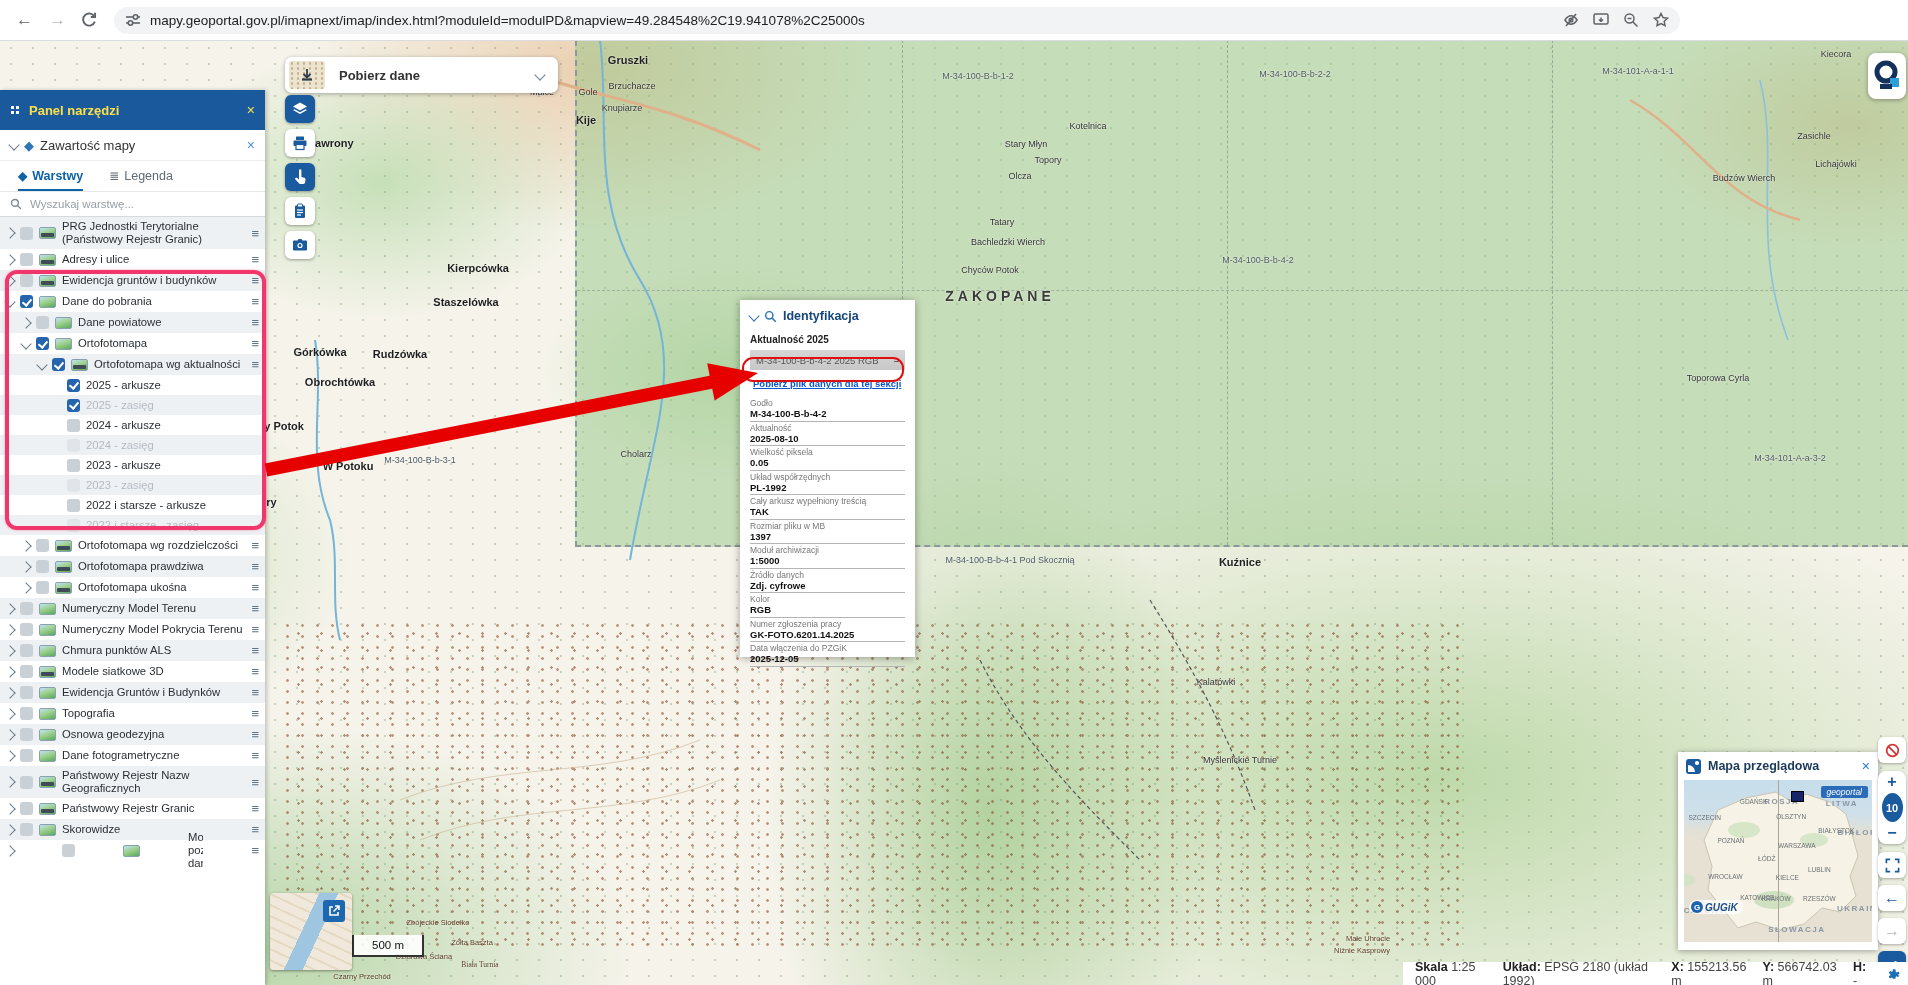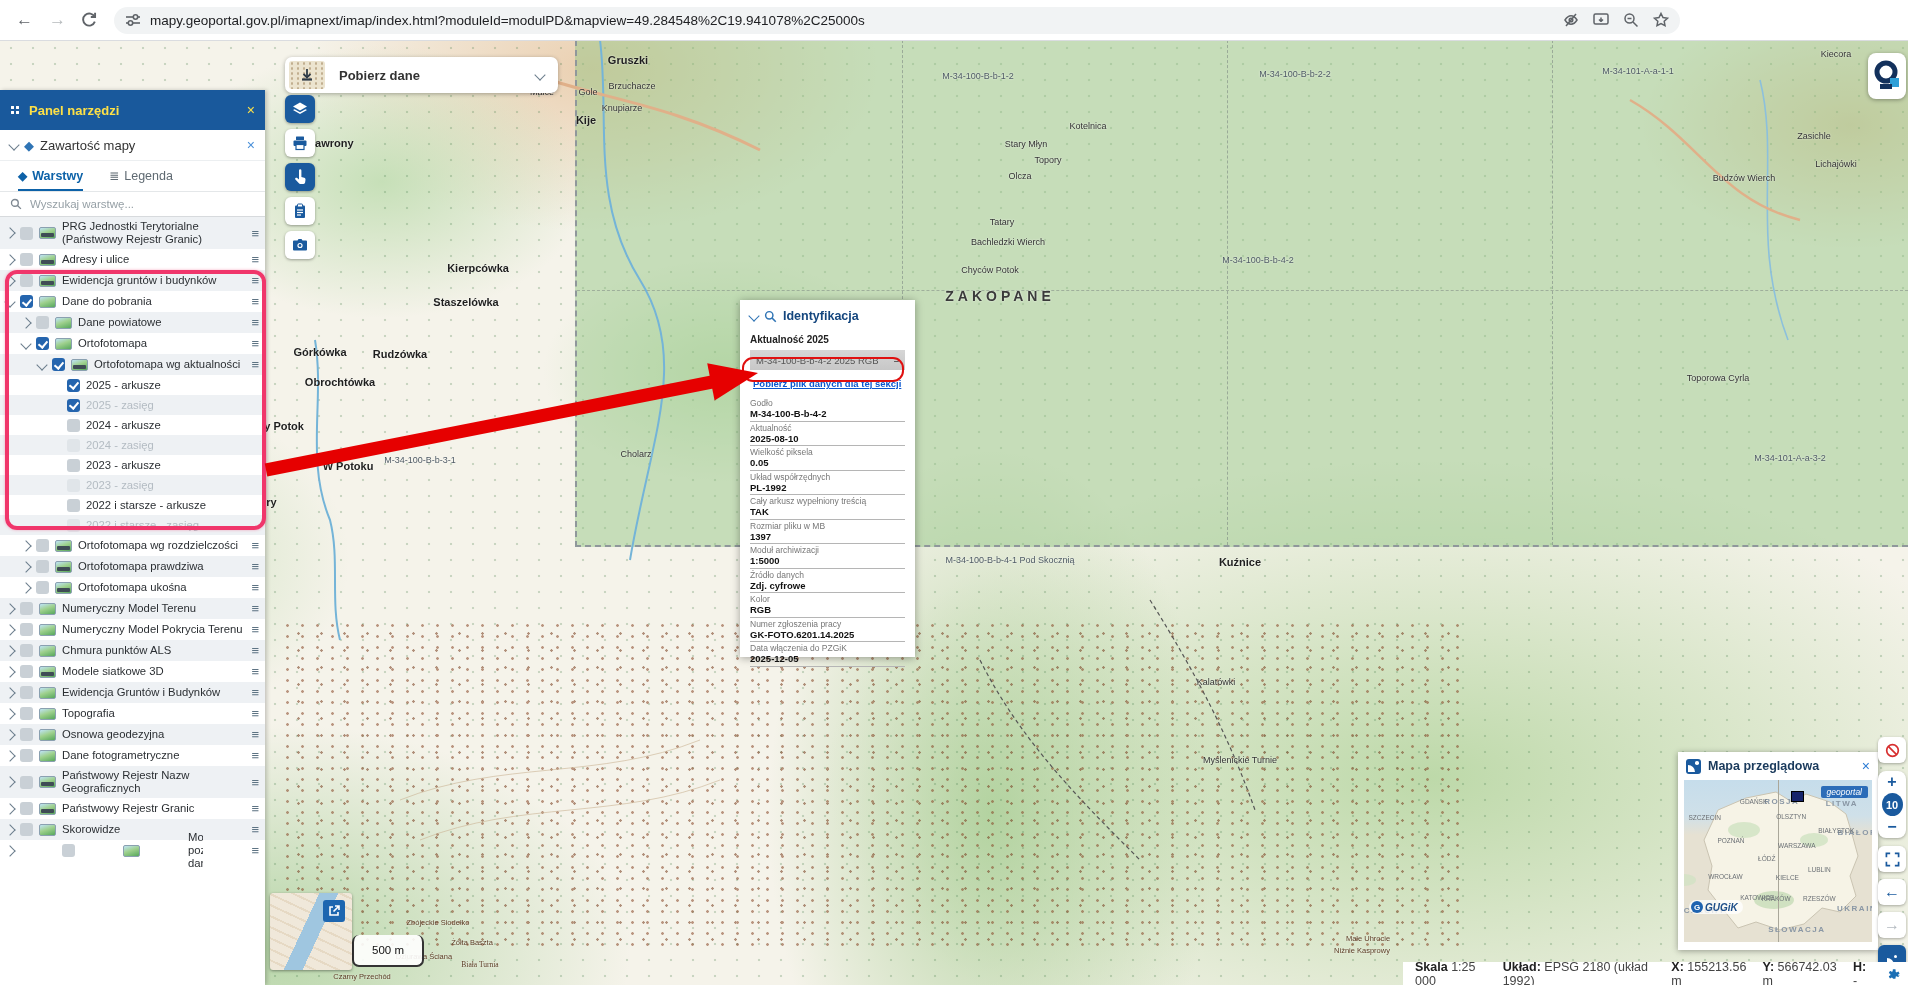--- a/index.html
+++ b/index.html
@@ -126,29 +126,29 @@
   .ov-logo{position:absolute;left:5px;bottom:28px;display:flex;align-items:center;gap:2px;z-index:3;background:rgba(255,255,255,.75);border-radius:9px;padding:1px 5px 1px 2px;}
   .ov-logo .lc{width:12px;height:12px;border-radius:50%;background:#1f63b0;color:#fff;font-size:8px;font-weight:bold;display:flex;align-items:center;justify-content:center;}
   .ov-logo .lt{font-size:10px;font-weight:bold;font-style:italic;color:#1f4f8a;}
   .ov-wm{position:absolute;right:4px;top:6px;background:#2b6cb8;color:#fff;font-size:8.5px;font-style:italic;padding:1px 6px;border-radius:2px;z-index:3;}
   
   .rt{position:absolute;left:1878px;width:28px;z-index:14;}
   .rt-btn{width:28px;height:26px;border-radius:6px;background:#fff;box-shadow:0 1px 3px rgba(0,0,0,.3);display:flex;align-items:center;justify-content:center;margin-bottom:0;cursor:pointer;color:#1a5a9e;font-weight:bold;}
   .rt-btn svg{width:15px;height:15px;}
   .zb{background:#fff;border-radius:8px;box-shadow:0 1px 3px rgba(0,0,0,.3);padding:2px 0;display:flex;flex-direction:column;align-items:center;}
   .zb .pm{font-size:16px;font-weight:bold;color:#1a5a9e;line-height:18px;cursor:pointer;}
-  .zb .badge{width:21px;height:23px;border-radius:50%;background:#1a5a9e;color:#fff;font-size:11px;font-weight:bold;display:flex;align-items:center;justify-content:center;margin:2px 0;}
+  .zb .badge{width:21px;height:29px;border-radius:50%;background:#1a5a9e;color:#fff;font-size:11px;font-weight:bold;display:flex;align-items:center;justify-content:center;margin:2px 0;}
   .ov-toggle{background:#1a5a9e !important;}
   
   .status-bar{position:absolute;left:1403px;top:922px;width:505px;height:23px;background:#fff;z-index:15;display:flex;align-items:center;gap:16px;padding-left:12px;box-sizing:border-box;font-size:12.5px;color:#444;}
   .status-bar b{color:#222;}
   .sb-gear{margin-left:auto;margin-right:8px;width:16px;height:16px;color:#1b6fb5;cursor:pointer;}
   .sb-gear svg{width:100%;height:100%;}
   
-  .scalebar{position:absolute;left:352px;top:895px;width:72px;height:32px;background:rgba(255,255,255,.9);z-index:10;border-left:2px solid #333;border-right:2px solid #333;border-bottom:2px solid #333;box-sizing:border-box;display:flex;align-items:center;justify-content:center;font-size:11.5px;color:#111;border-radius:7px;}
+  .scalebar{position:absolute;left:352px;top:895px;width:72px;height:22px;background:rgba(255,255,255,.9);z-index:10;border-left:2px solid #333;border-right:2px solid #333;border-bottom:2px solid #333;box-sizing:border-box;display:flex;align-items:center;justify-content:center;font-size:11.5px;color:#111;}
   .basemap-thumb{position:absolute;left:270px;top:853px;width:82px;height:77px;z-index:10;border-radius:3px;overflow:hidden;box-shadow:0 1px 3px rgba(0,0,0,.4);background:
     linear-gradient(115deg, transparent 42%, #9fc6e0 42%, #9fc6e0 58%, transparent 58%),
     repeating-linear-gradient(25deg, #f0e8da 0 8px, #e6d9c4 8px 10px),#efe7d8;cursor:pointer;}
   .bm-open{position:absolute;right:7px;top:7px;width:22px;height:22px;background:#1d66b0;border-radius:3px;display:flex;align-items:center;justify-content:center;color:#fff;}
   .bm-open svg{width:12px;height:12px;}
   
   .logo-btn{position:absolute;right:2px;top:13px;width:38px;height:46px;background:#fff;border-radius:8px;z-index:10;box-shadow:0 1px 4px rgba(0,0,0,.35);display:flex;align-items:center;justify-content:center;cursor:pointer;}
 </style>
 </head>
 <body>

